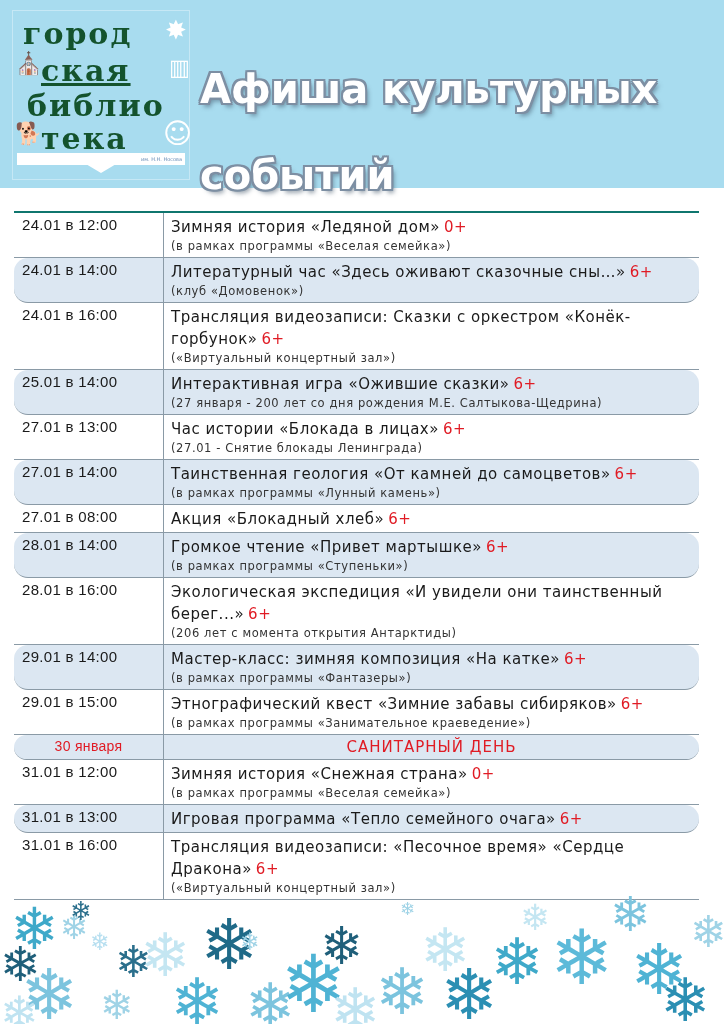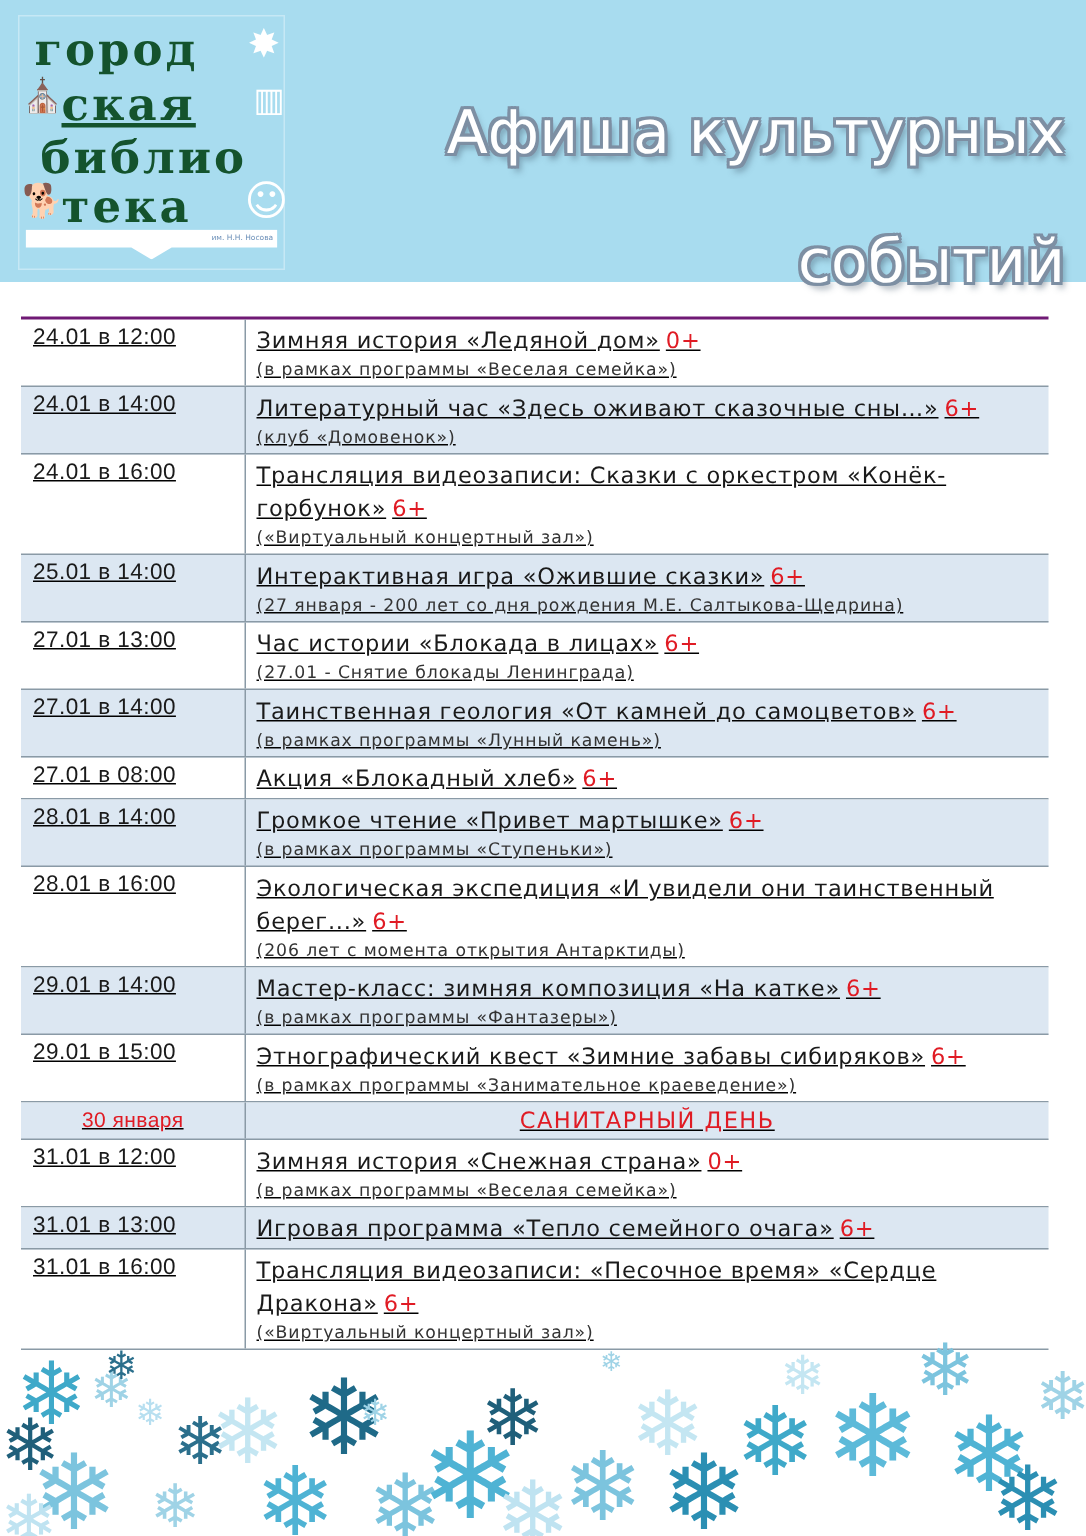--- a/index.html
+++ b/index.html
@@ -30,37 +30,36 @@
       position: absolute; left: 128px; top: 145px; font-size: 5px; color: #6b8fb8;
       font-family: "DejaVu Sans", sans-serif;
     }
     .logo-star { position: absolute; left: 152px; top: 4px; font-size: 26px; color: #fff; }
     .logo-smile { position: absolute; left: 150px; top: 106px; font-size: 28px; color: #fff; }
     .logo-dog { position: absolute; left: 2px; top: 110px; font-size: 22px; color: #fff; }
     .logo-church { position: absolute; left: 2px; top: 40px; font-size: 22px; color: #fff; }
     .logo-books { position: absolute; left: 156px; top: 44px; font-size: 22px; color: #fff; }
 
     .title {
-      position: absolute; left: 200px; top: 46px; width: 510px; text-align: right;
-      font-family: "DejaVu Sans", sans-serif; font-weight: normal; font-size: 40px; line-height: 86px;
+      position: absolute; left: 200px; top: 46px; width: 510px; text-align: left;
+      font-family: "DejaVu Sans", sans-serif; font-weight: bold; font-size: 40px; line-height: 86px;
       color: #ffffff;
       text-shadow: -2px -2px 0 #7d8fa3, 2px -2px 0 #7d8fa3, -2px 2px 0 #7d8fa3, 2px 2px 0 #7d8fa3,
                    0 -2px 0 #7d8fa3, 0 2px 0 #7d8fa3, -2px 0 0 #7d8fa3, 2px 0 0 #7d8fa3,
                    3px 4px 4px rgba(60,80,100,0.5);
     }
 
     .schedule {
       position: absolute; left: 14px; top: 211px; width: 685px;
-      border-top: 2px solid #701a75;
-      text-decoration: underline;
+      border-top: 2px solid #0f766e;
     }
     .row {
       display: flex; border-bottom: 1px solid #8a9aa6;
     }
-    .row.alt { background: #dce7f2; }
+    .row.alt { background: #dce7f2; border-radius: 14px; }
     .cell-date {
       width: 150px; padding: 3px 0 0 8px; font-size: 15px; color: #1a1a1a;
       border-right: 1px solid #8a9aa6; font-family: "Liberation Sans", sans-serif; letter-spacing: 0.3px;
     }
     .cell-info { flex: 1; padding: 3px 0 2px 7px; }
     .ev-title { font-size: 15px; line-height: 22px; color: #1a1a1a; letter-spacing: 0.5px; }
     .age { color: #e01b24; margin-left: 4px; }
     .ev-note { font-size: 11.5px; line-height: 17px; color: #333; letter-spacing: 0.6px; }
     .row.special .cell-date { color: #e01b24; text-align: center; padding-left: 0; font-size: 14px; }
     .row.special .cell-info { color: #e01b24; text-align: center; font-size: 15px; letter-spacing: 1px; padding: 3px 0; }

